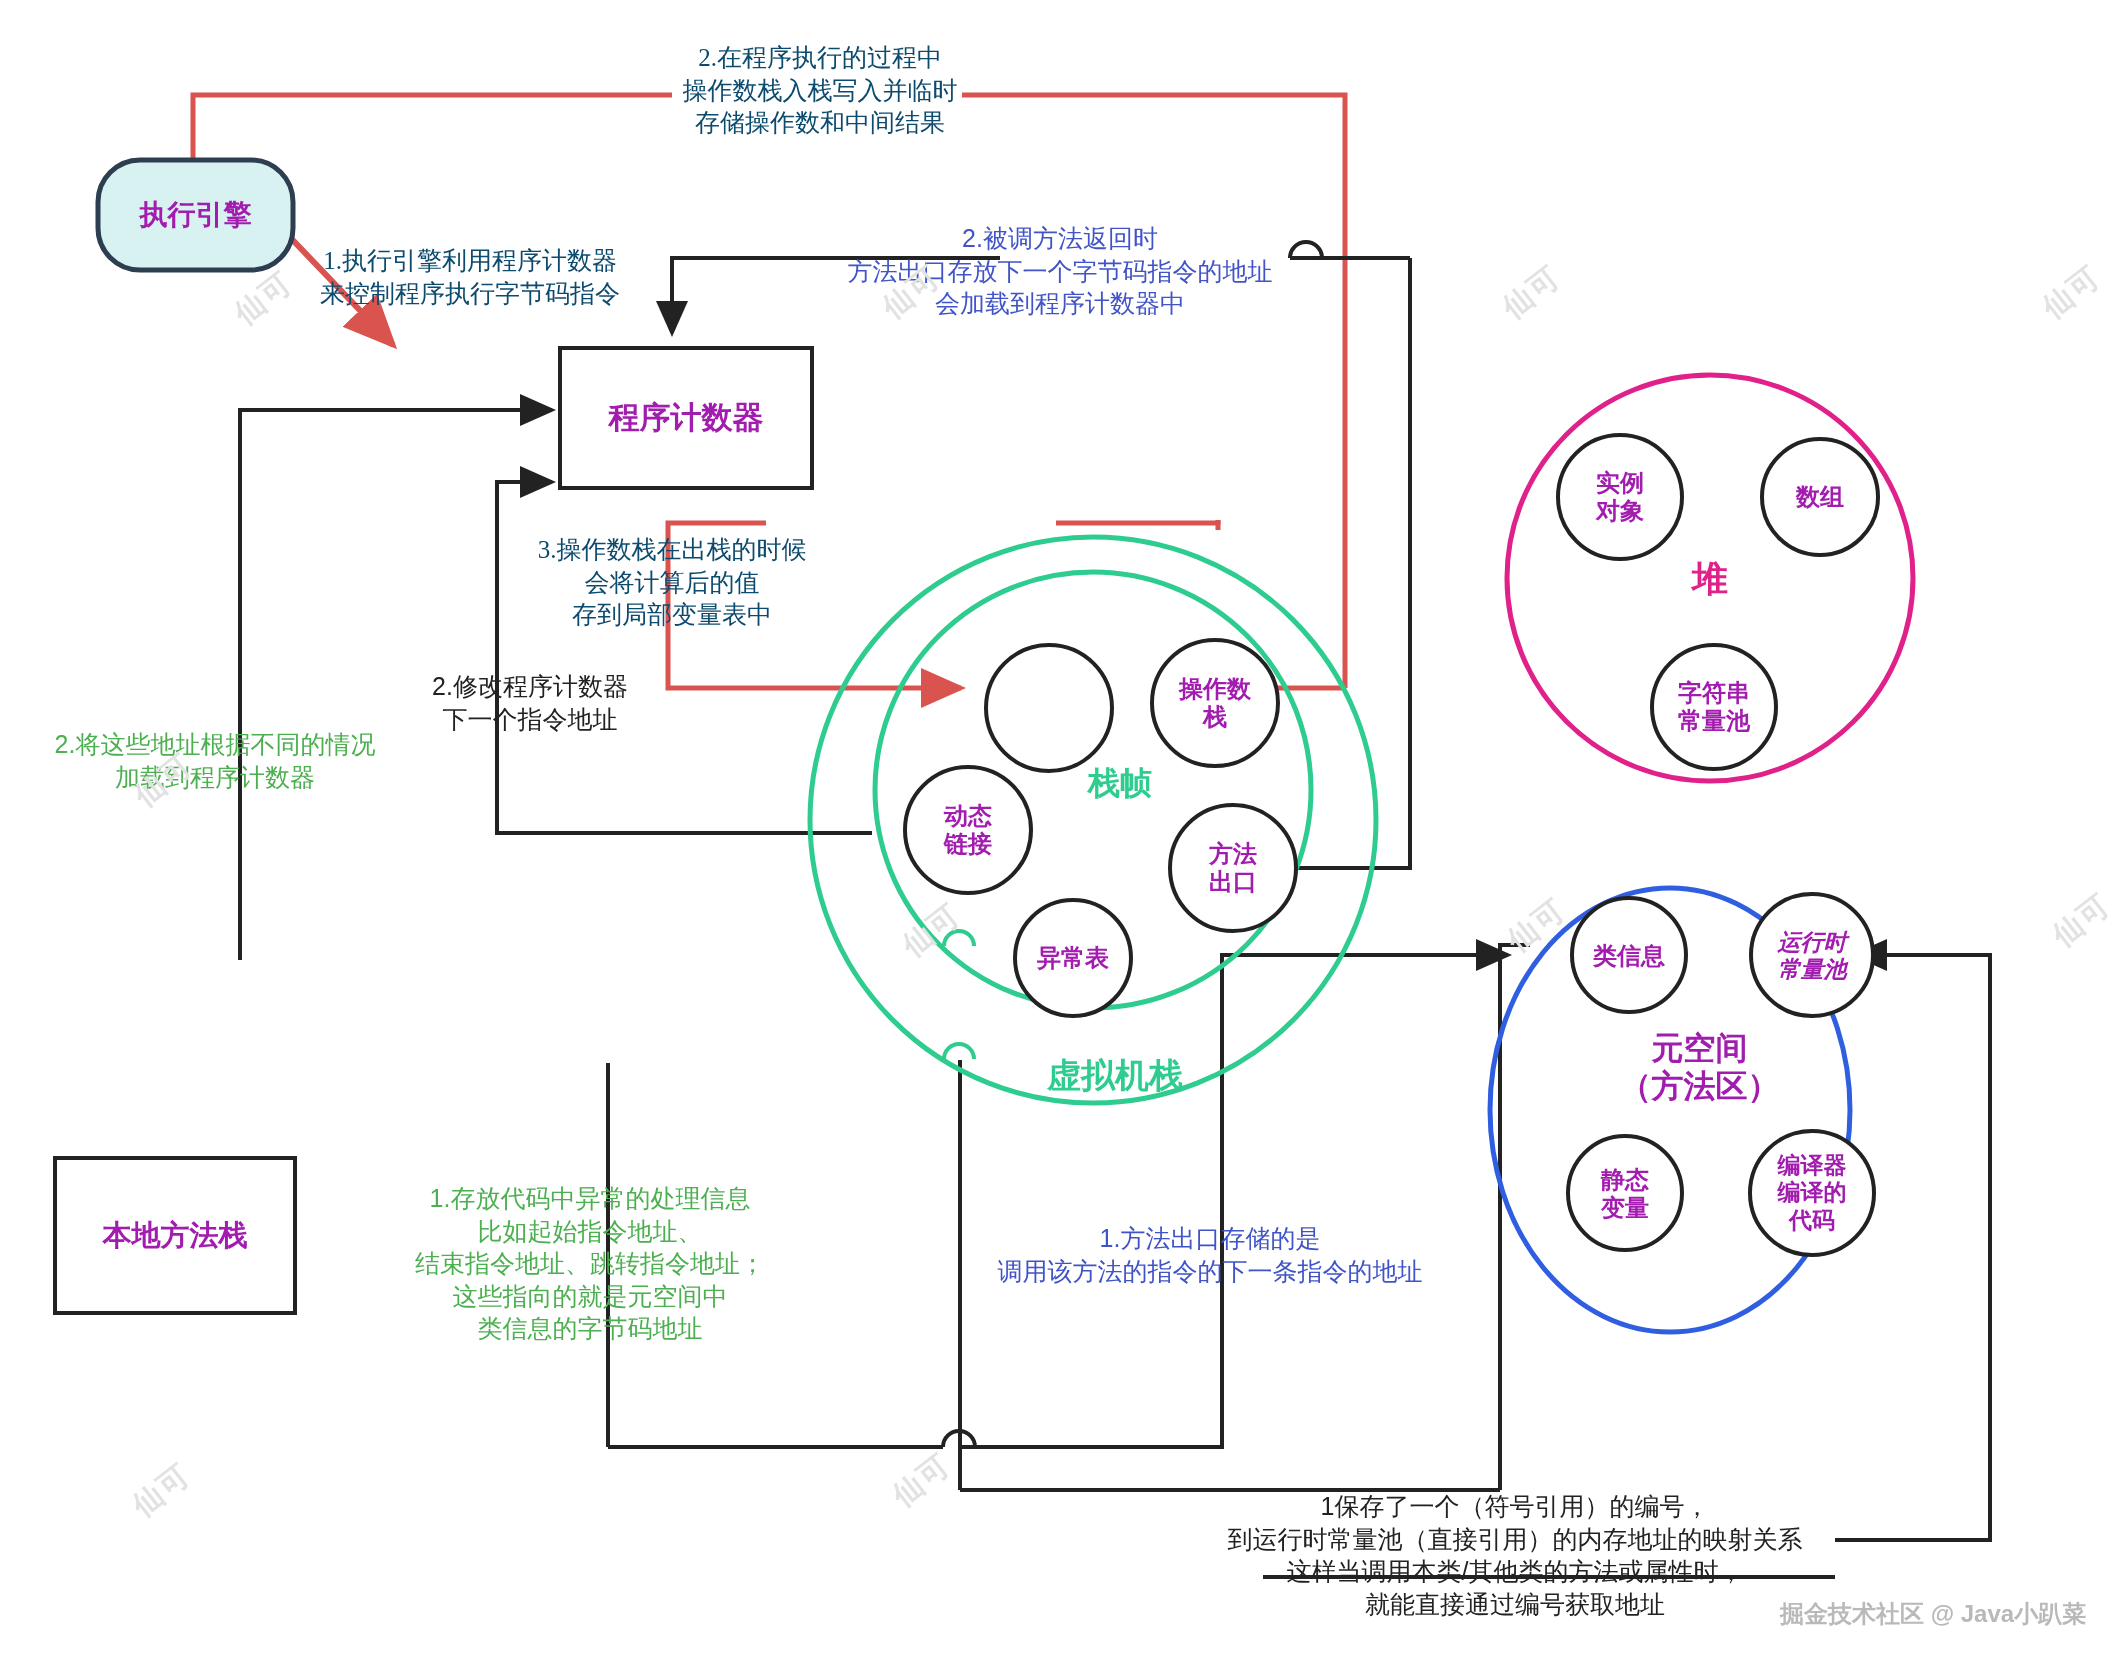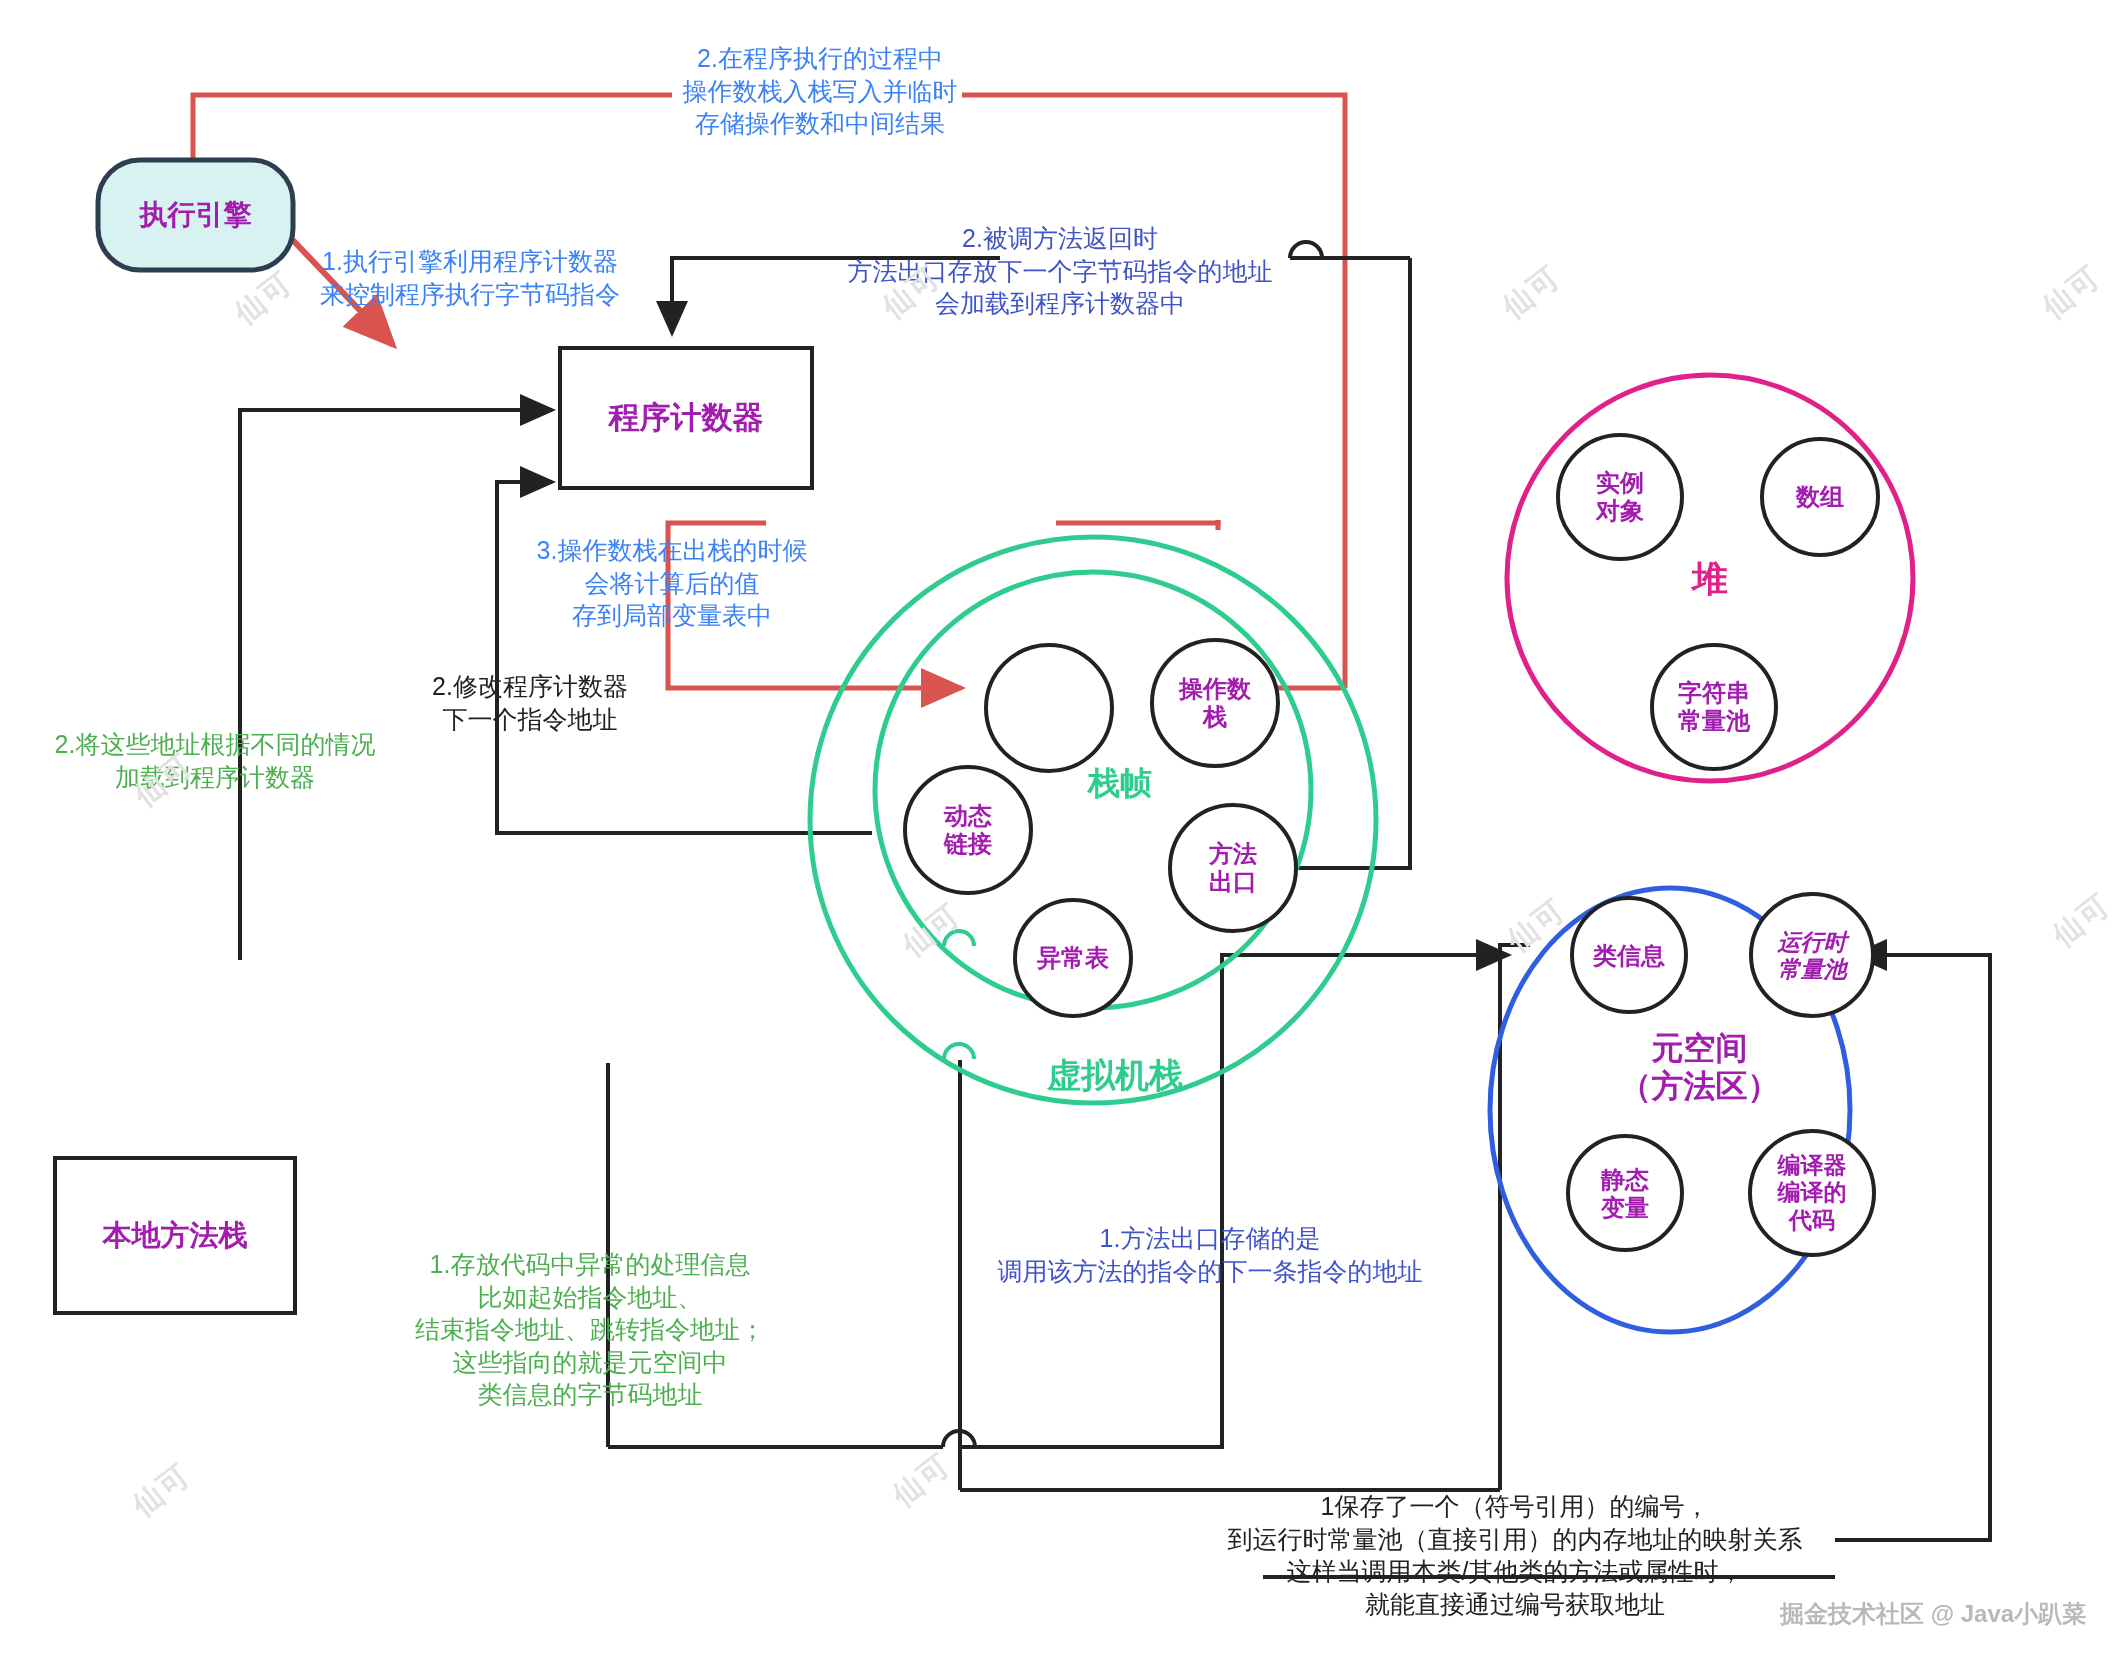--- a/index.html
+++ b/index.html
@@ -3,21 +3,21 @@
 <meta charset="utf-8">
 <style>
   html,body{margin:0;padding:0;background:#fff;}
   body{font-family:"Liberation Sans","DejaVu Sans",sans-serif;}
   #stage{position:relative;width:2127px;height:1667px;background:#ffffff;overflow:hidden;}
   svg.layer{position:absolute;left:0;top:0;width:2127px;height:1667px;pointer-events:none;}
 
   .node-label{position:absolute;text-align:center;font-weight:bold;color:#a21caf;line-height:1.18;
               display:flex;align-items:center;justify-content:center;white-space:pre-line;}
   .ann{position:absolute;text-align:center;line-height:1.3;white-space:pre-line;font-weight:400;}
-  .ann.red{color:#3b82f6;}
+  .ann.red{color:#0c4a6e;font-family:Liberation Serif, serif;}
   .ann.blue{color:#4054c8;}
   .ann.green{color:#4caf50;}
   .ann.black{color:#222;}
   .region-label{position:absolute;text-align:center;font-weight:bold;white-space:pre-line;line-height:1.18;}
   .wm{position:absolute;color:#b9b9b9;font-size:24px;font-weight:600;text-align:center;}
   .tilt{position:absolute;color:#e2e2e2;font-size:30px;transform:rotate(-38deg);font-weight:600;letter-spacing:2px;}
 </style>
 </head>
 <body>
 
@@ -195,21 +195,21 @@
   <div class="ann red" style="left:492px;top:534px;width:360px;font-size:25px;">3.操作数栈在出栈的时候
 会将计算后的值
 存到局部变量表中</div>
 
   <div class="ann black" style="left:370px;top:670px;width:320px;font-size:25px;">2.修改程序计数器
 下一个指令地址</div>
 
   <div class="ann green" style="left:40px;top:728px;width:350px;font-size:25px;">2.将这些地址根据不同的情况
 加载到程序计数器</div>
 
-  <div class="ann green" style="left:395px;top:1248px;width:390px;font-size:25px;">1.存放代码中异常的处理信息
+  <div class="ann green" style="left:395px;top:1182px;width:390px;font-size:25px;">1.存放代码中异常的处理信息
 比如起始指令地址、
 结束指令地址、跳转指令地址；
 这些指向的就是元空间中
 类信息的字节码地址</div>
 
   <div class="ann blue" style="left:975px;top:1222px;width:470px;font-size:25px;">1.方法出口存储的是
 调用该方法的指令的下一条指令的地址</div>
 
   <div class="ann black" style="left:1195px;top:1490px;width:640px;font-size:25px;">1保存了一个（符号引用）的编号，
 到运行时常量池（直接引用）的内存地址的映射关系

